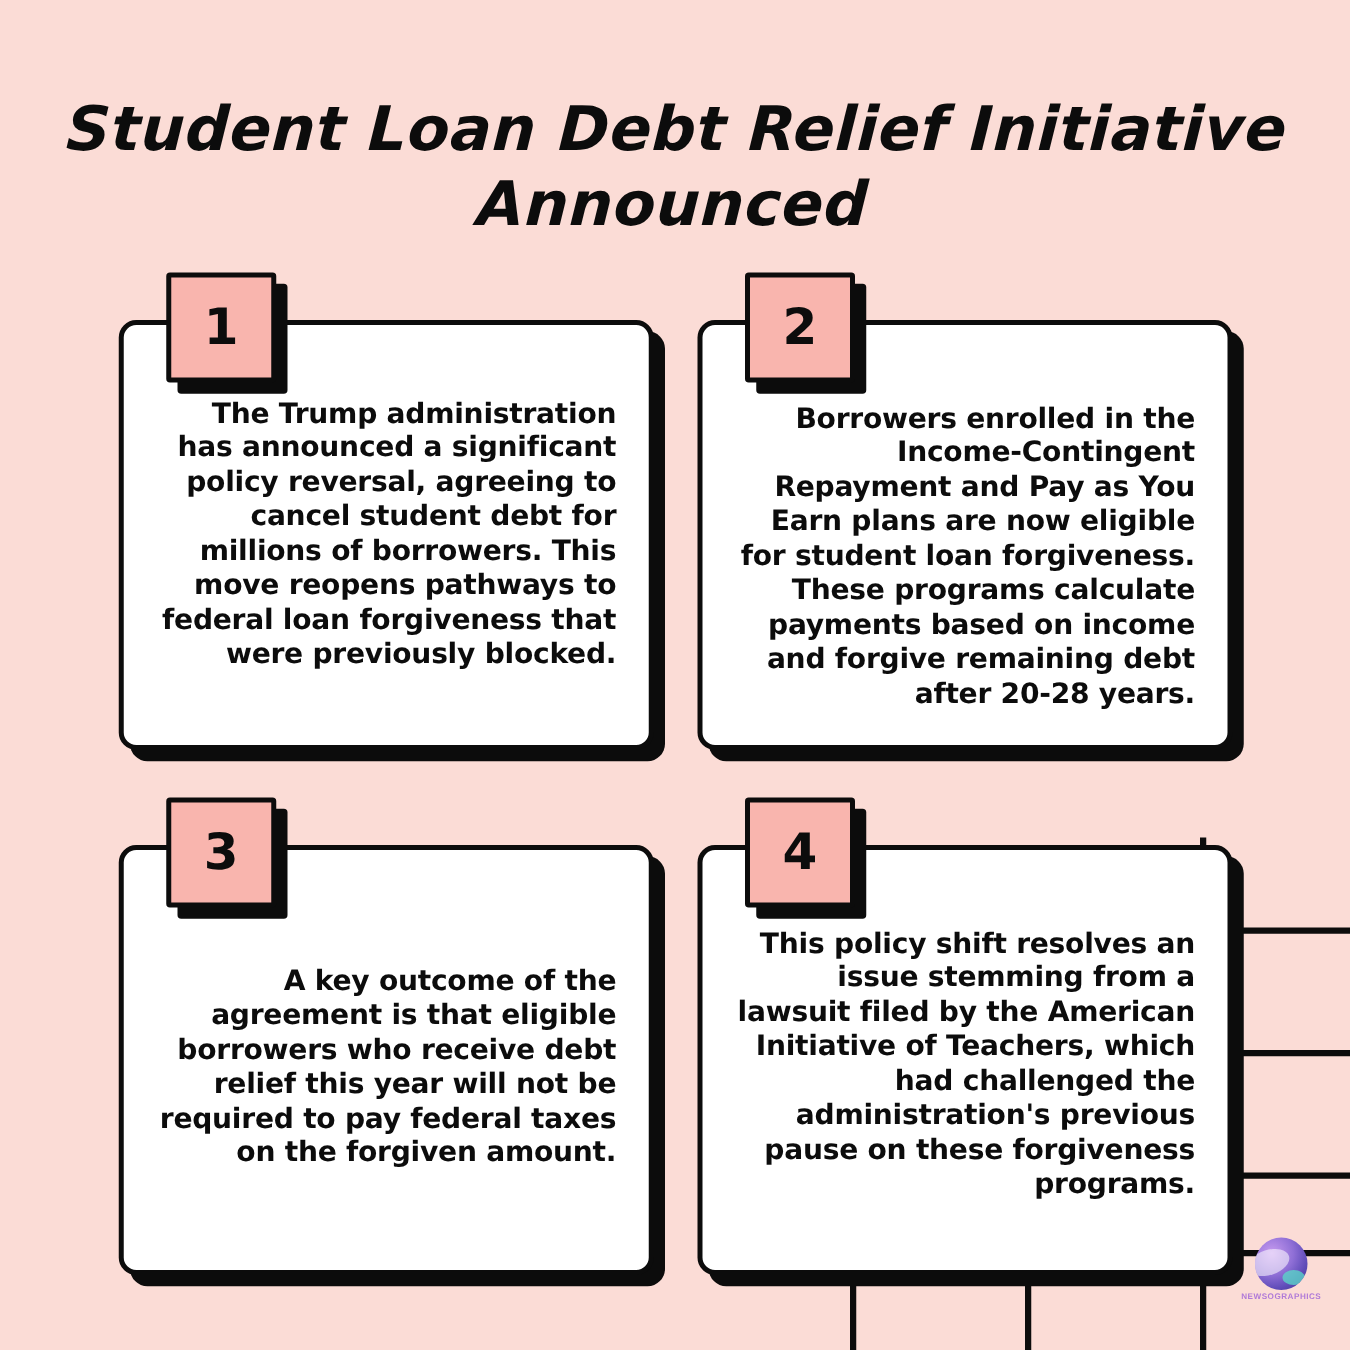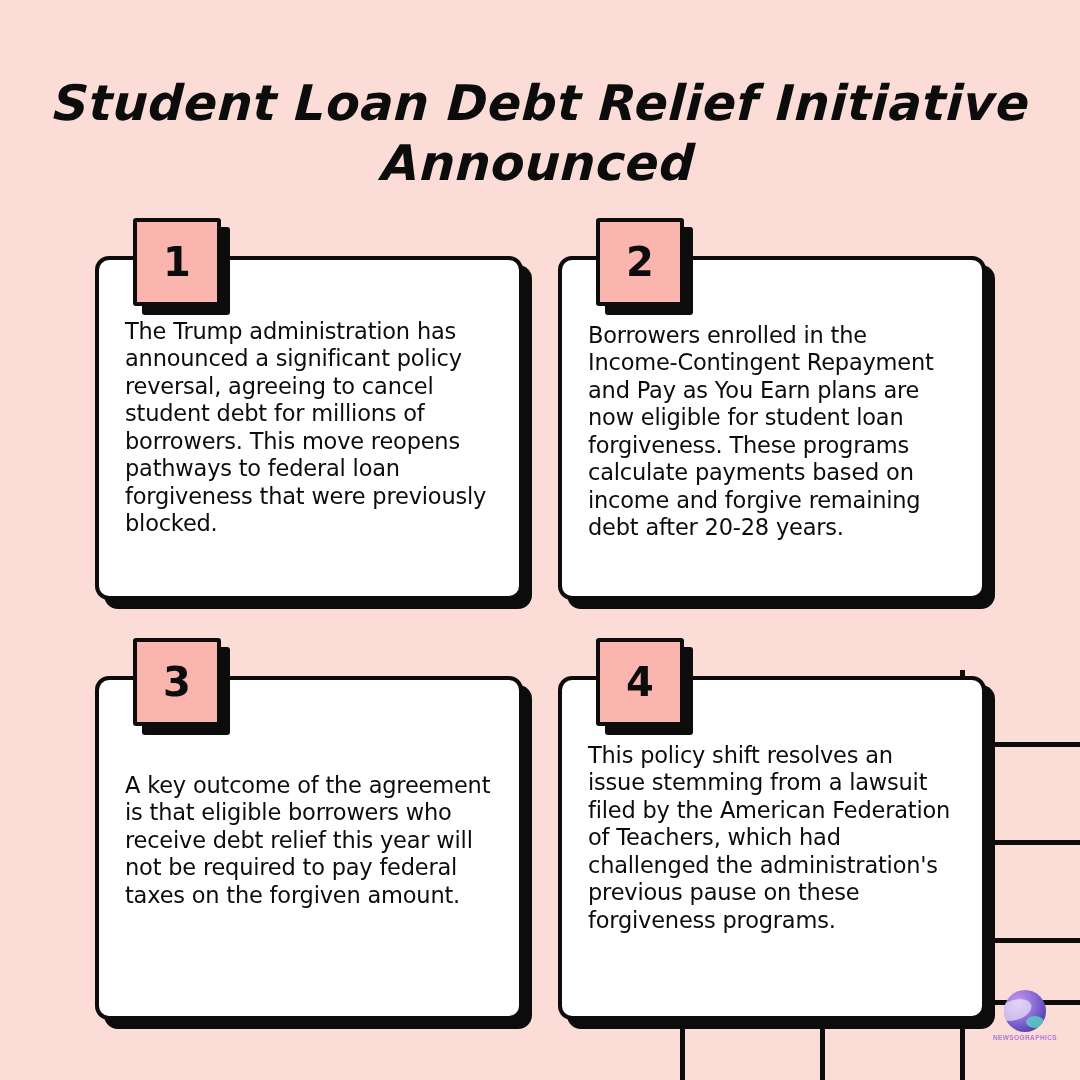--- a/index.html
+++ b/index.html
@@ -56,23 +56,23 @@
     background: #ffffff;
     border: 4px solid #0c0c0c;
     border-radius: 14px;
     box-shadow: 9px 9px 0 #0c0c0c;
   }
   .card-body {
     position: absolute;
     left: 26px;
     right: 26px;
     top: 50px;
-    text-align: left;
+    text-align: right;
     font-family: "DejaVu Sans", sans-serif;
-    font-weight: normal;
+    font-weight: bold;
     font-size: 22.5px;
     line-height: 1.22;
     color: #0c0c0c;
     letter-spacing: -0.2px;
   }
 
   
   .badge {
     position: absolute;
     width: 88px;
@@ -185,19 +185,19 @@
   <div class="card-body">Borrowers enrolled in the Income-Contingent Repayment and Pay as You Earn plans are now eligible for student loan forgiveness. These programs calculate payments based on income and forgive remaining debt after 20-28 years.</div>
 </div>
 
 <div class="badge" id="badge-3">3</div>
 <div class="card" id="card-3">
   <div class="card-body">A key outcome of the agreement is that eligible borrowers who receive debt relief this year will not be required to pay federal taxes on the forgiven amount.</div>
 </div>
 
 <div class="badge" id="badge-4">4</div>
 <div class="card" id="card-4">
-  <div class="card-body">This policy shift resolves an issue stemming from a lawsuit filed by the American Federation of Teachers, which had challenged the administration's previous pause on these forgiveness programs.</div>
+  <div class="card-body">This policy shift resolves an issue stemming from a lawsuit filed by the American Initiative of Teachers, which had challenged the administration's previous pause on these forgiveness programs.</div>
 </div>
 
 <div class="logo">
   <div class="logo-globe"></div>
   <div class="logo-text">NEWSOGRAPHICS</div>
 </div>
 
 </body></html>

